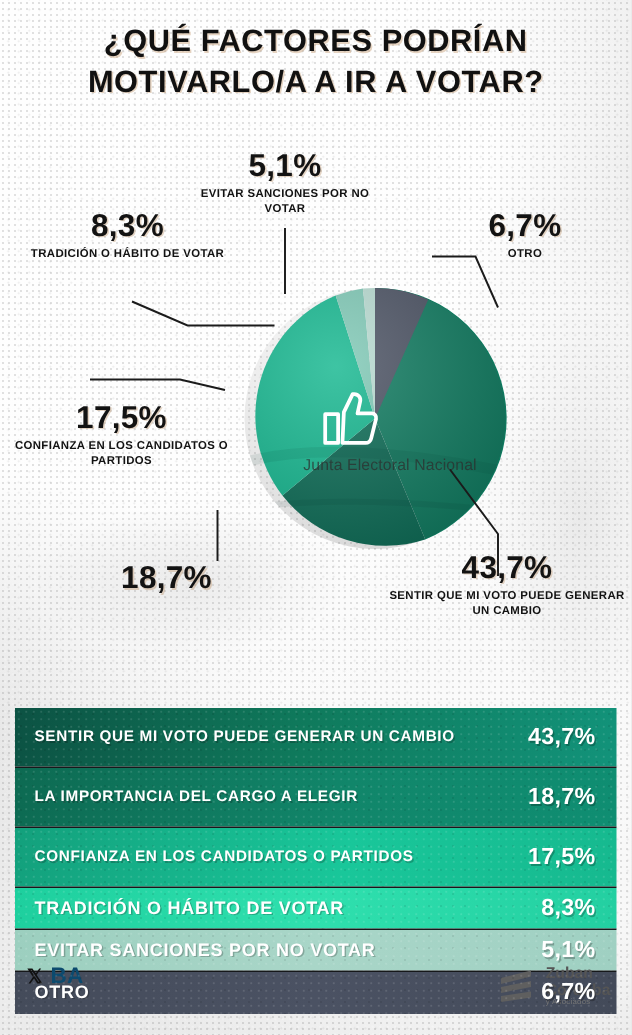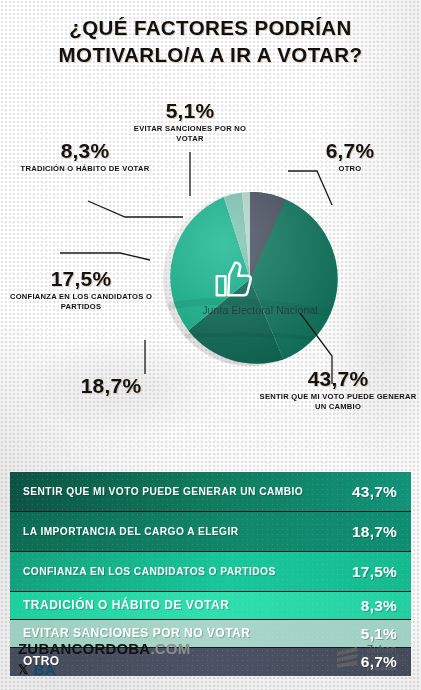--- a/index.html
+++ b/index.html
@@ -125,21 +125,21 @@
   
   .footer{position:absolute;left:0;right:0;bottom:0;height:58px;}
   .fbrand{position:absolute;left:18px;top:8px;}
   .fline1{font-size:15px;font-weight:bold;letter-spacing:.2px;color:#111;line-height:1.25;}
   .fline1 .dim{color:#8e8e8e;}
   .fline2{font-size:15px;font-weight:bold;letter-spacing:.2px;color:#111;line-height:1.25;display:flex;align-items:center;gap:5px;margin-top:2px;}
   .fline2 .dim{color:#0c4a6e;}
   .xglyph{font-size:13px;font-weight:bold;color:#111;}
   .flogo{position:absolute;right:14px;top:12px;display:flex;align-items:center;gap:6px;}
   .flogo-txt{line-height:1.06;color:#5a5a5a;}
-  .flogo-txt .l1,.flogo-txt .l2{font-size:10.5px;font-weight:normal;color:#555;}
+  .flogo-txt .l1,.flogo-txt .l2{font-size:10.5px;font-weight:bold;color:#555;}
   .flogo-txt .l3{font-size:5.2px;color:#777;letter-spacing:.2px;}
 </style>
 </head>
 <body>
 
 <div class="stage">
 
   <div class="bg"></div>
   <div class="grain"></div>
   <div class="smudge"></div>
@@ -290,23 +290,20 @@
     </div>
     <div class="row r5">
       <span class="rowtex"></span>
       <span class="lbl">OTRO</span>
       <span class="val">6,7%</span>
     </div>
   </div>
 
   <div class="footer">
     <div class="fbrand">
-      <div class="fline1">
-        <span>ZUBANCORDOBA</span><span class="dim">.COM</span>
-      </div>
       <div class="fline2">
         <span class="xglyph">𝕏</span>
           <span class="dim">BA</span>
       </div>
     </div>
     <div class="flogo">
       <svg width="26" height="24" viewBox="0 0 26 24">
         <path d="M2 6 L22 1 L22 5 L2 10 Z" fill="#5f5f5f"></path>
         <path d="M2 12 L22 8 L22 12 L2 16 Z" fill="#5f5f5f"></path>
         <path d="M2 18 L22 15 L22 19 L2 22 Z" fill="#5f5f5f"></path>

